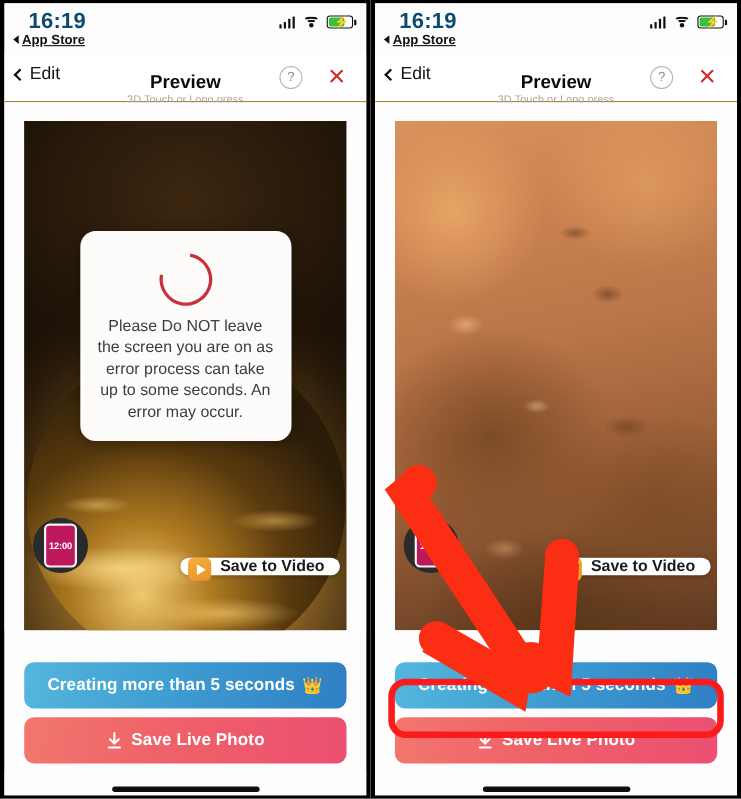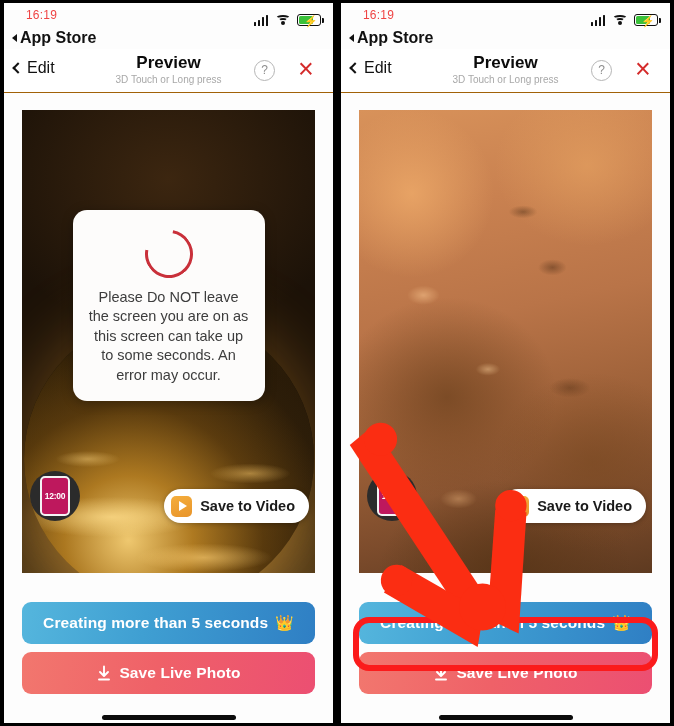--- a/index.html
+++ b/index.html
@@ -21,26 +21,26 @@
     border-bottom: 3px solid #000;
     overflow: hidden;
     display: flex; flex-direction: column;
   }
   .panel-inner { position: relative; width: 100%; height: 100%; background:#fdfdfd; display:flex; flex-direction:column; }
 
   
   .statusbar { height: 46px; position: relative; flex: none; }
   .sb-time {
     position: absolute; left: 22px; top: 5px;
-    font-size: 12px; font-weight: normal; color: #ef4444; letter-spacing: .2px;
+    font-size: 20px; font-weight: bold; color: #0c4a6e; letter-spacing: .2px;
   }
   .sb-back {
     position: absolute; left: 8px; top: 26px;
-    font-size: 16px; font-weight: bold; color: #111;
-    display: flex; align-items: center; gap: 3px;
+    font-size: 12px; font-weight: bold; color: #111;
+    display: flex; align-items: center; gap: 3px; text-decoration: underline;
   }
   .sb-back .tri {
     width: 0; height: 0;
     border-top: 4px solid transparent;
     border-bottom: 4px solid transparent;
     border-right: 5px solid #111;
     display: inline-block;
   }
   .sb-right {
     position: absolute; right: 12px; top: 11px;
@@ -73,21 +73,21 @@
   .nav-back {
     position: absolute; left: 10px; top: 10px;
     display: flex; align-items: center; gap: 4px;
     font-size: 16px; color: #111;
   }
   .chev {
     width: 8px; height: 8px; border-left: 2px solid #111; border-bottom: 2px solid #111;
     transform: rotate(45deg); display:inline-block; margin-right:1px;
   }
   .nav-title-wrap {
-    position: absolute; left: 0; right: 0; top: 4px;
+    position: absolute; left: 0; right: 0; top: 16px;
     text-align: center; pointer-events: none;
   }
   .nav-title { font-size: 17px; font-weight: bold; color: #0b0b0b; }
   .nav-sub { font-size: 10px; color: #a8a8a8; margin-top: 1px; }
   .nav-help {
     position: absolute; right: 58px; top: 11px;
     width: 21px; height: 21px; border-radius: 50%;
     border: 1.2px solid #b5b5b5; color: #8e8e8e;
     font-size: 12px; line-height: 19px; text-align: center;
   }
@@ -187,22 +187,22 @@
     width: 30px; height: 40px; border: 2.5px solid #f4f4f4;
     border-radius: 5px; background: #be185d;
     display: flex; align-items: center; justify-content: center;
     overflow: hidden;
   }
   .thumb .phone span { font-size: 8.5px; color: #fff; font-weight: bold; letter-spacing: -.2px; }
 
   .pill {
     position: absolute; right: 6px; bottom: 50px;
     background: #fff; border-radius: 19px;
-    height: 34px; padding: 0 14px 0 7px;
-    display: flex; align-items: center; gap: 8px;
+    height: 16px; padding: 0 14px 0 7px;
+    display: flex; align-items: flex-start; gap: 8px;
     box-shadow: 0 1px 5px rgba(0,0,0,.28);
   }
   .pill-icon {
     width: 21px; height: 21px; border-radius: 5px;
     background: linear-gradient(160deg,#f5ae3c,#e8942a);
     display: flex; align-items: center; justify-content: center;
   }
   .pill-icon .play {
     width: 0; height: 0;
     border-top: 5px solid transparent; border-bottom: 5px solid transparent;
@@ -286,21 +286,21 @@
 
       <div class="media-wrap">
         <div class="media">
           <div class="scene-planet">
             <div class="planet-glow"></div>
             <div class="planet"></div>
           </div>
 
           <div class="dialog">
             <div class="spinner"></div>
-            <div class="dlg-body">Please Do NOT leave the screen you are on as this screen can take up to some seconds. An error may occur.</div>
+            <div class="dlg-body">Please Do NOT leave the screen you are on as error process can take up to some seconds. An error may occur.</div>
           </div>
 
           <div class="thumb">
             <span class="phone">
               <span>12:00</span>
             </span>
           </div>
 
           <div class="pill">
             <span class="pill-icon">

